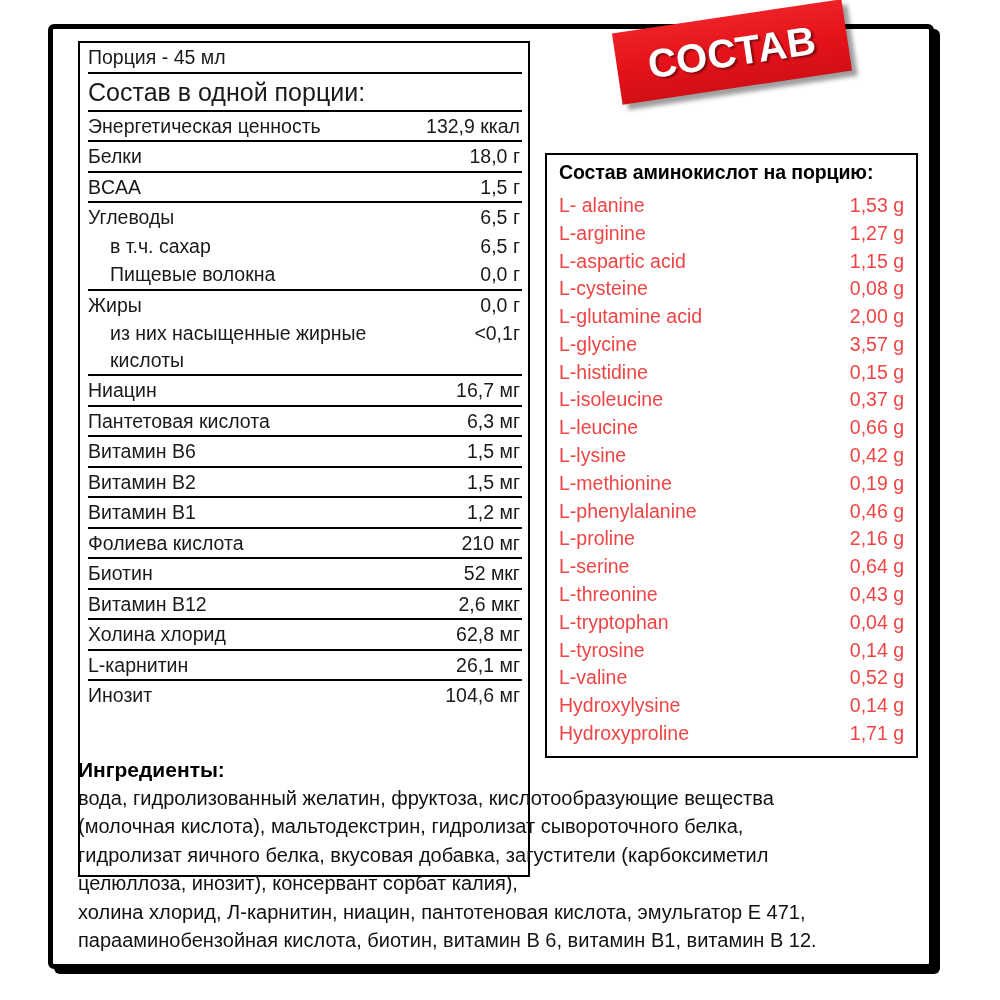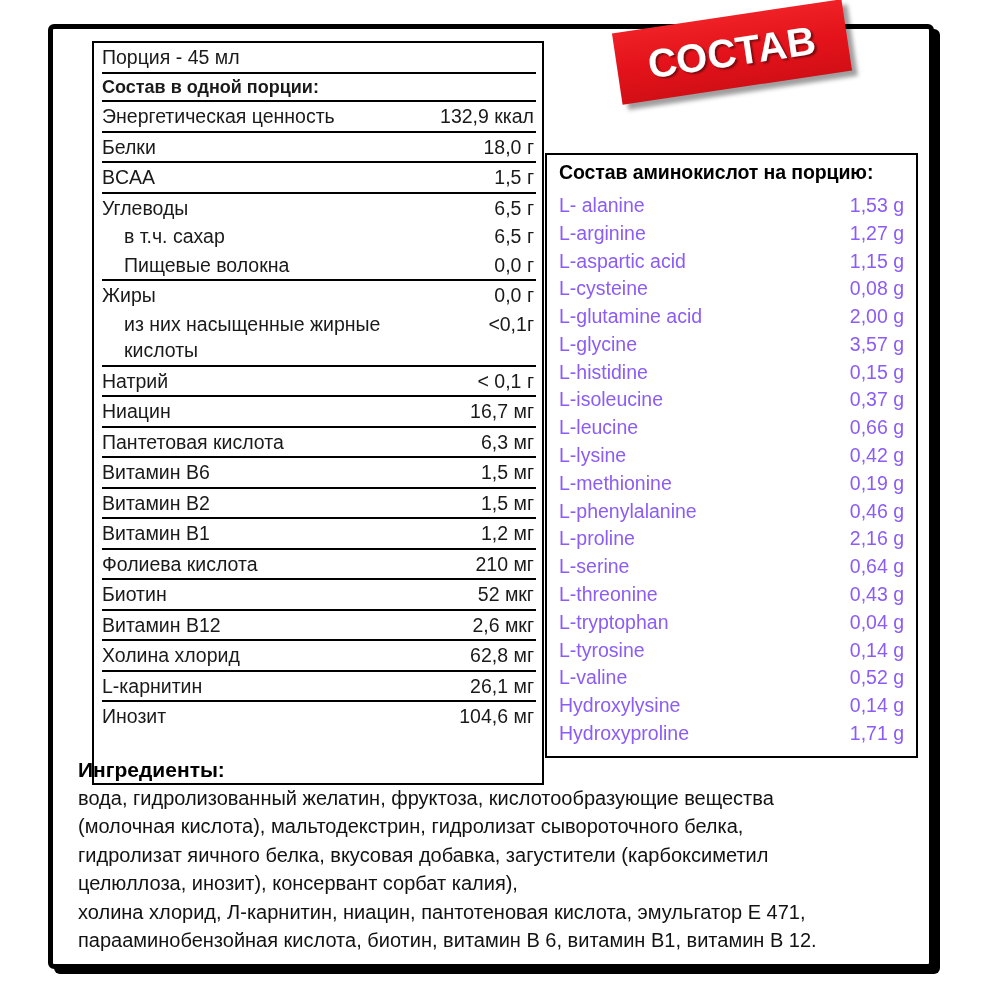--- a/index.html
+++ b/index.html
@@ -25,38 +25,37 @@
     width: 886px; height: 945px;
     background: #ffffff;
     border: 5px solid #000000;
     border-radius: 6px;
   }
 
   
   .nutri-table {
     position: absolute;
     left: 78px; top: 41px;
-    width: 452px; height: 744px;
+    width: 452px; height: 836px;
     border: 2px solid #000000;
     background: #ffffff;
     padding: 0;
-    margin-left: 14px;
   }
   .nt-row {
     display: flex;
     align-items: baseline;
     justify-content: space-between;
     margin: 0 6px 0 8px;
     padding: 1px 2px 1px 0;
     font-size: 19.5px;
     color: #1a1a1a;
     line-height: 1.36;
   }
   .nt-row.rule { border-bottom: 2.4px solid #000000; }
-  .nt-row.bold { font-weight: bold; font-size: 18px; }
+  .nt-row.bold { font-weight: normal; font-size: 25px; }
   .nt-row.indent .nt-label { padding-left: 22px; }
   .nt-label { text-align: left; white-space: pre-wrap; }
   .nt-value { text-align: center; white-space: nowrap; padding-left: 10px; }
   .nt-row.wrap { display: block; }
   .nt-row.wrap .wrap-line1 {
     display: flex; justify-content: space-between; align-items: baseline;
   }
   .nt-row.wrap .wrap-line1 .nt-label { padding-left: 22px; }
   .nt-row.wrap .wrap-line2 { padding-left: 22px; }
 
@@ -68,21 +67,21 @@
     border: 2.5px solid #000000;
     background: #ffffff;
     padding: 6px 12px 4px 12px;
   }
   .am-head {
     font-size: 19.5px; font-weight: bold; color: #000000;
     margin-bottom: 8px; letter-spacing: -0.1px;
   }
   .am-row {
     display: flex; justify-content: space-between; align-items: flex-end;
-    font-size: 19.5px; color: #8b5cf6; line-height: 1.425;
+    font-size: 19.5px; color: #ef4444; line-height: 1.425;
   }
   .am-name { text-align: left; }
   .am-val { text-align: right; white-space: nowrap; }
 
   
   .banner {
     position: absolute;
     left: 616px; top: 16px;
     width: 232px; height: 72px;
     transform: rotate(-8.5deg);
@@ -166,24 +165,20 @@
     <div class="nt-row">
       <span class="nt-label">Жиры</span>
       <span class="nt-value">0,0 г</span>
     </div>
     <div class="nt-row wrap rule">
       <span class="wrap-line1">
         <span class="nt-label">из них насыщенные жирные</span>
         <span class="nt-value">&lt;0,1г</span>
       </span>
       <span class="wrap-line2">кислоты</span>
-    </div>
-    <div class="nt-row rule">
-      <span class="nt-label">Натрий</span>
-      <span class="nt-value">&lt; 0,1 г</span>
     </div>
     <div class="nt-row rule">
       <span class="nt-label">Ниацин</span>
       <span class="nt-value">16,7 мг</span>
     </div>
     <div class="nt-row rule">
       <span class="nt-label">Пантетовая кислота</span>
       <span class="nt-value">6,3 мг</span>
     </div>
     <div class="nt-row rule">

